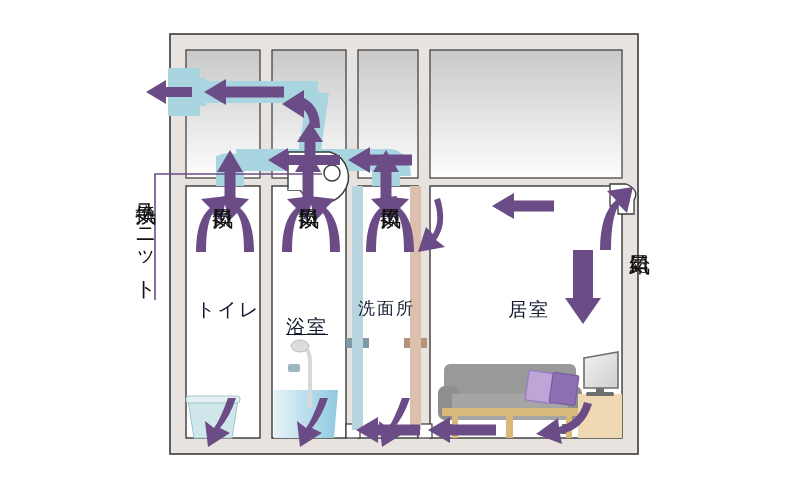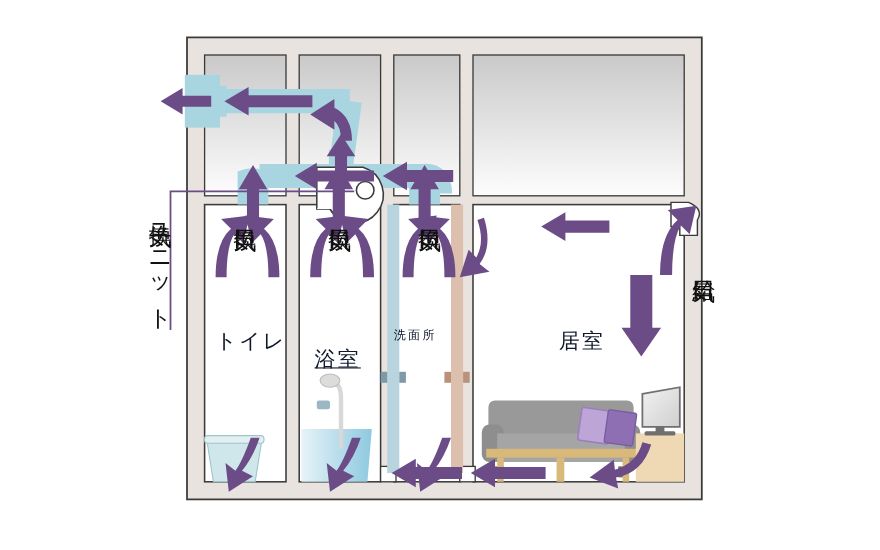--- a/index.html
+++ b/index.html
@@ -197,16 +197,16 @@
   <div class="abs vtext" style="left:628px;top:238px;font-size:21px;color:#111;">給気口</div>
 
   <div class="abs vtext" style="left:211px;top:192px;font-size:21px;color:#111;">換気口</div>
 
   <div class="abs vtext" style="left:297px;top:192px;font-size:21px;color:#111;">換気口</div>
 
   <div class="abs vtext" style="left:379px;top:192px;font-size:21px;color:#111;">換気口</div>
 
   <div class="roomlabel" style="left:196px;top:297px;">トイレ</div>
   <div class="roomlabel" style="left:286px;top:314px;text-decoration:underline;">浴室</div>
-  <div class="roomlabel" style="left:358px;top:297px;font-size:11px;">洗面所</div>
+  <div class="roomlabel" style="left:358px;top:297px;font-size:17px;">洗面所</div>
   <div class="roomlabel" style="left:508px;top:297px;">居室</div>
 
 </div>
 
 </body></html>

